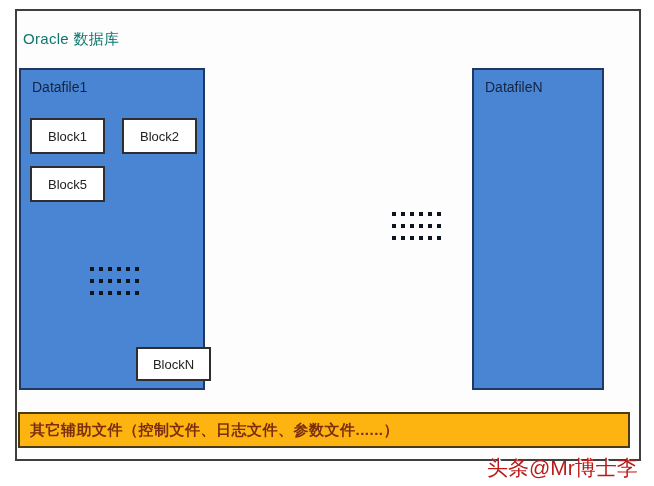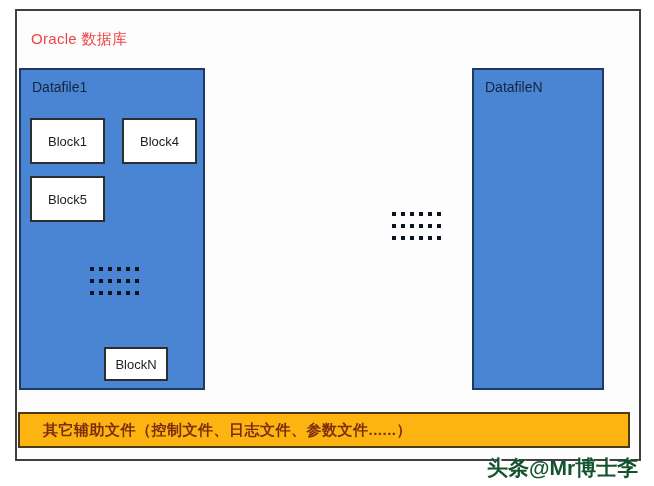--- a/index.html
+++ b/index.html
@@ -13,23 +13,23 @@
   }
   .outer {
     position: absolute;
     left: 15px; top: 9px;
     width: 626px; height: 452px;
     border: 2px solid #3f3f3f;
     background: #fdfdfd;
   }
   .title {
     position: absolute;
-    left: 14px; top: 19px;
+    left: 6px; top: 19px;
     font-size: 15px;
-    color: #ef4444;
+    color: #0f766e;
     letter-spacing: 0.3px;
   }
   .datafile {
     position: absolute;
     top: 57px;
     height: 322px;
     background: #4a85d3;
     border: 2px solid #1f3864;
   }
   .df1 { left: 2px;   width: 186px; text-align: center; }
@@ -43,33 +43,33 @@
   }
   .block-grid {
     position: absolute;
     left: 9px; top: 48px;
     display: grid;
     grid-template-columns: 75px 75px;
     column-gap: 17px;
     row-gap: 12px;
   }
   .block {
-    height: 46px;
+    height: 36px;
     background: #ffffff;
     border: 2px solid #2e2e2e;
     display: flex;
     align-items: center;
     justify-content: center;
     font-size: 13px;
     color: #222222;
   }
   .block-n {
     position: absolute;
-    left: 83px; top: 277px;
-    width: 64px; height: 34px;
+    left: 115px; top: 277px;
+    width: 75px; height: 34px;
   }
   .dots {
     display: grid;
     gap: 8px 5px;
   }
   .dots i {
     display: block;
     width: 4px; height: 4px;
     background: #0c1420;
   }
@@ -82,50 +82,50 @@
     left: 375px; top: 201px;
   }
   .aux-bar {
     position: absolute;
     left: 1px; top: 401px;
     width: 612px; height: 36px;
     background: #fdb411;
     border: 2px solid #4a3b10;
     display: flex;
     align-items: center;
-    padding-left: 23px;
+    padding-left: 10px;
     font-size: 15px;
     font-weight: bold;
     color: #7a2e0e;
     letter-spacing: 0.5px;
     white-space: nowrap;
   }
   .watermark {
     position: absolute;
     left: 487px; top: 454px;
     font-size: 21px;
-    font-weight: bold;
-    color: #14532d;
+    font-weight: normal;
+    color: #b91c1c;
     text-shadow: 1px 1px 0 #ffffff, 2px 2px 0 rgba(255,255,255,0.8);
     white-space: nowrap;
   }
 </style>
 </head>
 <body>
 
 <div class="stage">
   <div class="outer">
 
     <div class="title">Oracle 数据库</div>
 
     <div class="datafile df1">
       <div class="df-label">Datafile1</div>
       <div class="block-grid">
         <div class="block">Block1</div>
-        <div class="block">Block4</div>
+        <div class="block">Block2</div>
         <div class="block">Block5</div>
       </div>
       <div class="dots df1-dots" style="grid-template-columns: repeat(6, 4px);">
           <i></i>
           <i></i>
           <i></i>
           <i></i>
           <i></i>
           <i></i>
           <i></i>

